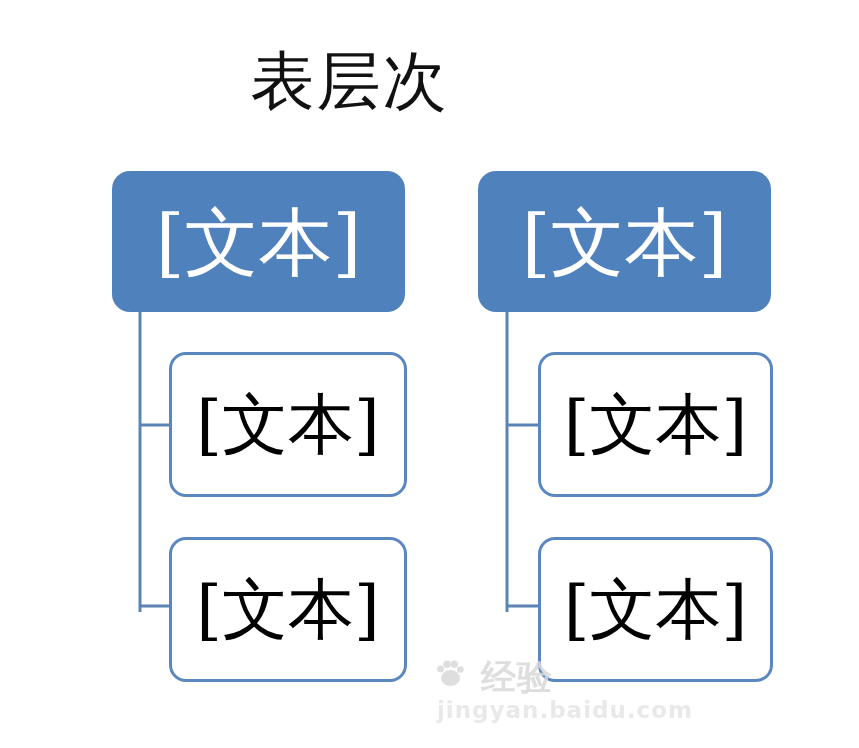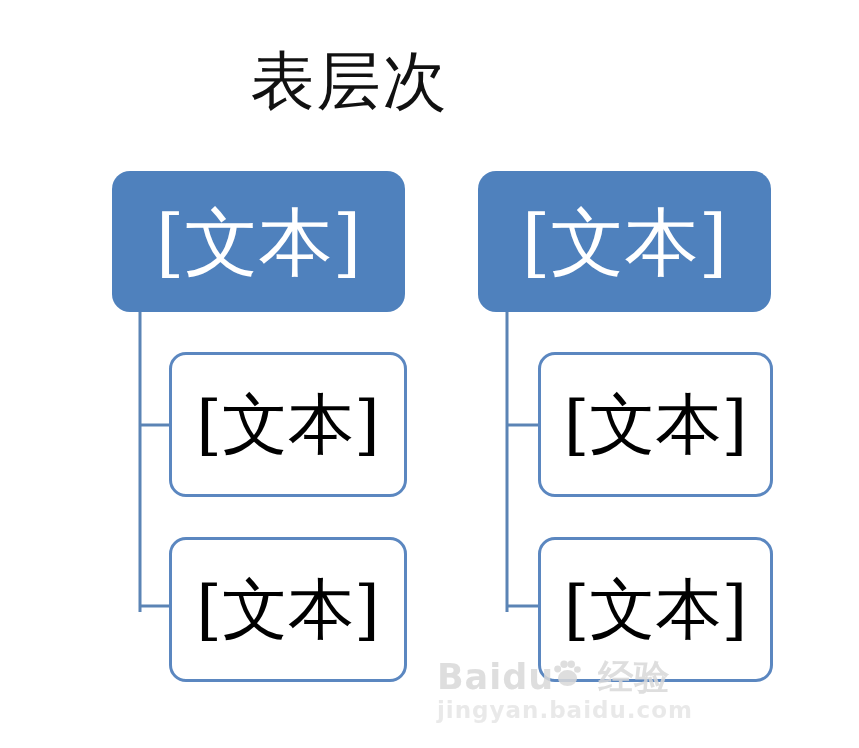--- a/index.html
+++ b/index.html
@@ -135,21 +135,20 @@
     <div class="node child-node child-1">
       <span>[文本]</span>
     </div>
     <div class="node child-node child-2">
       <span>[文本]</span>
     </div>
   </div>
 
   <div class="watermark">
     <div class="watermark-line1">
-      <span>Baidu</span>
       <svg class="paw" viewBox="0 0 24 24" xmlns="http://www.w3.org/2000/svg" fill="currentColor">
         <circle cx="5" cy="9" r="2.6"></circle>
         <circle cx="9.8" cy="5.4" r="2.8"></circle>
         <circle cx="15.2" cy="5.4" r="2.8"></circle>
         <circle cx="19.8" cy="9.4" r="2.5"></circle>
         <ellipse cx="12.4" cy="15.8" rx="7.2" ry="6"></ellipse>
       </svg>
       <span class="watermark-badge">经验</span>
     </div>
     <div class="watermark-line2">jingyan.baidu.com</div>

